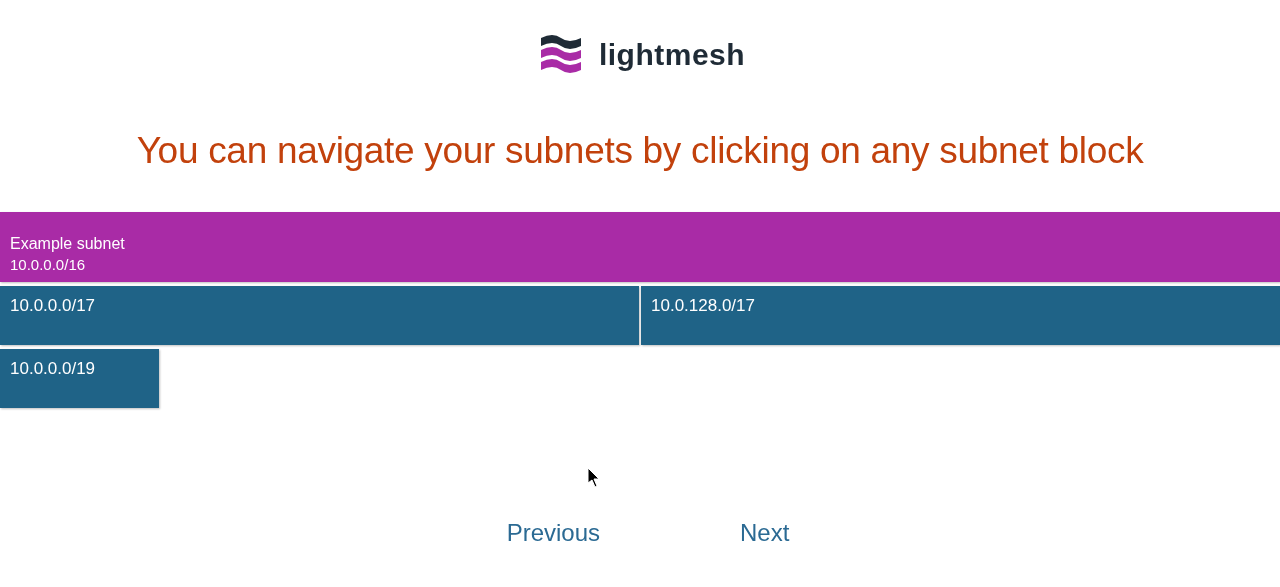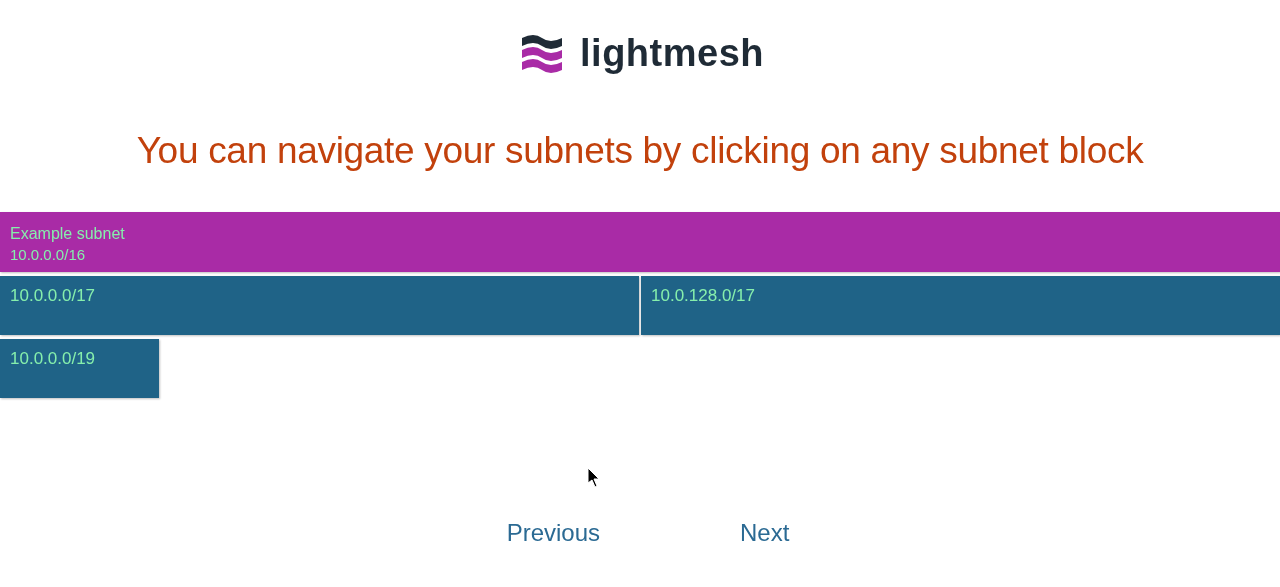--- a/index.html
+++ b/index.html
@@ -31,42 +31,42 @@
   }
   .logo-text .brand-top {
     color: #2b9bb5;
     font-size: 22px;
     font-weight: 500;
     line-height: 1.0;
     letter-spacing: 0.5px;
   }
   .logo-text .brand-bottom {
     color: #1f2b36;
-    font-size: 38px;
+    font-size: 30px;
     font-weight: 600;
     line-height: 1.1;
     letter-spacing: 0.5px;
   }
   .instruction {
     text-align: center;
     font-size: 37px;
     font-weight: 300;
     color: #c2410c;
     margin-top: 30px;
     margin-bottom: 40px;
     letter-spacing: -0.3px;
   }
   .subnet-level {
     display: flex;
     gap: 2px;
     margin-bottom: 4px;
   }
   .subnet-block {
-    color: #86efac;
-    padding: 12px 10px 8px 10px;
+    color: #ffffff;
+    padding: 22px 10px 8px 10px;
     font-size: 17px;
     line-height: 1.3;
     box-shadow: 1px 1px 2px rgba(0,0,0,0.25);
     cursor: pointer;
   }
   .subnet-parent {
     background: #a92ba6;
     flex: 1 1 100%;
   }
   .subnet-parent .subnet-name { display: block; font-size: 16px; }

